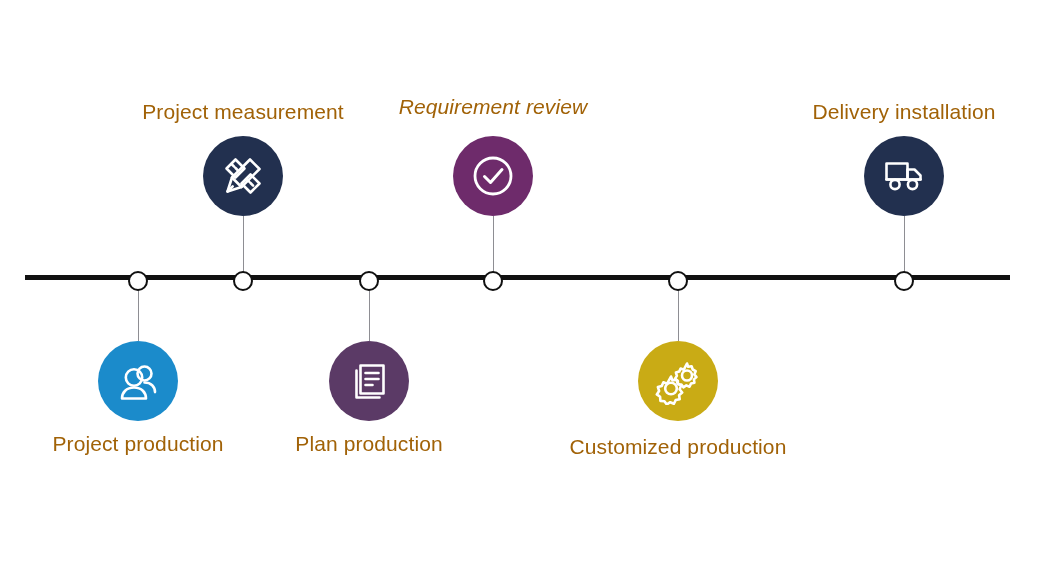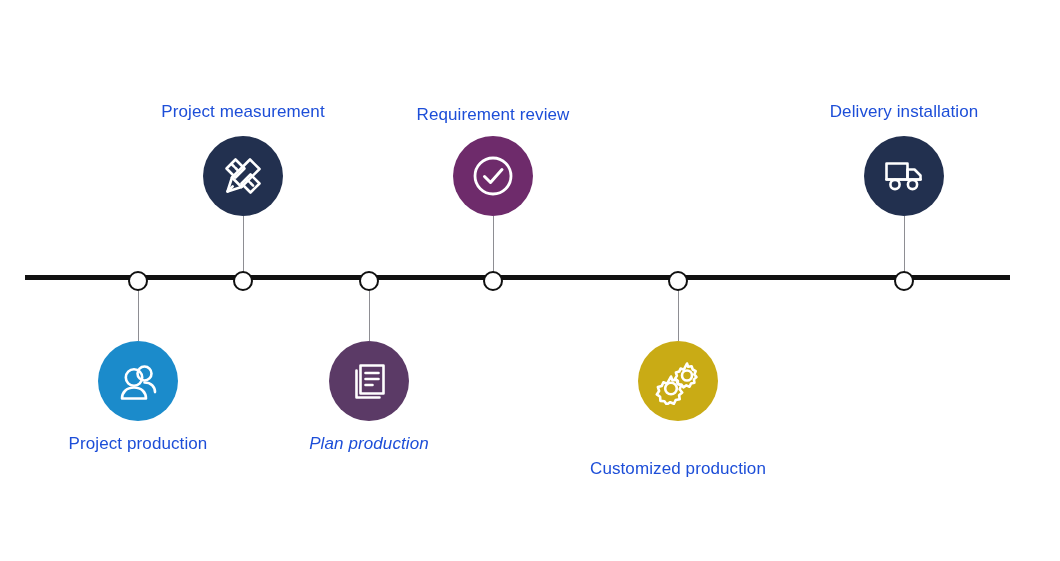--- a/index.html
+++ b/index.html
@@ -52,22 +52,22 @@
     display: flex;
     align-items: center;
     justify-content: center;
   }
   .milestone-badge svg {
     display: block;
   }
   .milestone-label {
     position: absolute;
     text-align: center;
-    color: #1d4ed8;
-    font-size: 17px;
+    color: #a16207;
+    font-size: 21px;
     line-height: 22px;
     white-space: nowrap;
     transform: translateX(-50%);
     letter-spacing: 0.1px;
   }
 </style>
 </head>
 <body>
 
 <div id="timeline-canvas">
@@ -155,19 +155,19 @@
       <div class="node-dot" style="left: 138px; top: 281px;"></div>
       <div class="node-dot" style="left: 243px; top: 281px;"></div>
       <div class="node-dot" style="left: 369px; top: 281px;"></div>
       <div class="node-dot" style="left: 493px; top: 281px;"></div>
       <div class="node-dot" style="left: 678px; top: 281px;"></div>
       <div class="node-dot" style="left: 904px; top: 281px;"></div>
     </div>
   <div id="labels-layer">
       <div class="milestone-label" style="left: 138px; top: 433px;">Project production</div>
       <div class="milestone-label" style="left: 243px; top: 101px;">Project measurement</div>
-      <div class="milestone-label" style="left: 369px; top: 433px; font-style: italic;">Plan production</div>
-      <div class="milestone-label" style="left: 493px; top: 104px;">Requirement review</div>
-      <div class="milestone-label" style="left: 678px; top: 458px;">Customized production</div>
+      <div class="milestone-label" style="left: 369px; top: 433px;">Plan production</div>
+      <div class="milestone-label" style="left: 493px; top: 96px; font-style: italic;">Requirement review</div>
+      <div class="milestone-label" style="left: 678px; top: 436px;">Customized production</div>
       <div class="milestone-label" style="left: 904px; top: 101px; text-align: right;">Delivery installation</div>
     </div>
 
 </div>
 
 </body></html>

